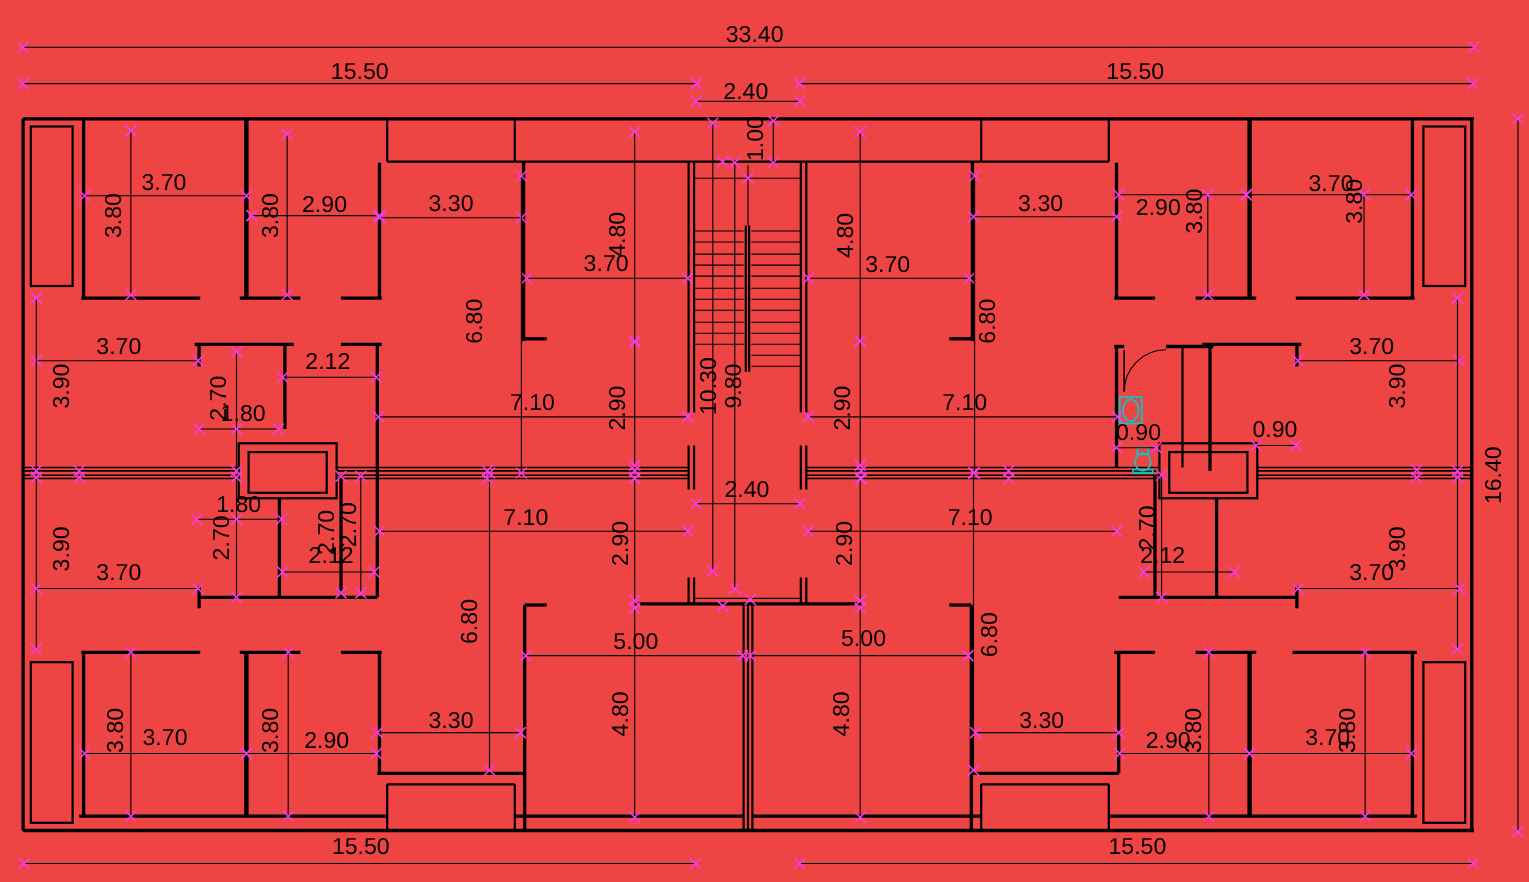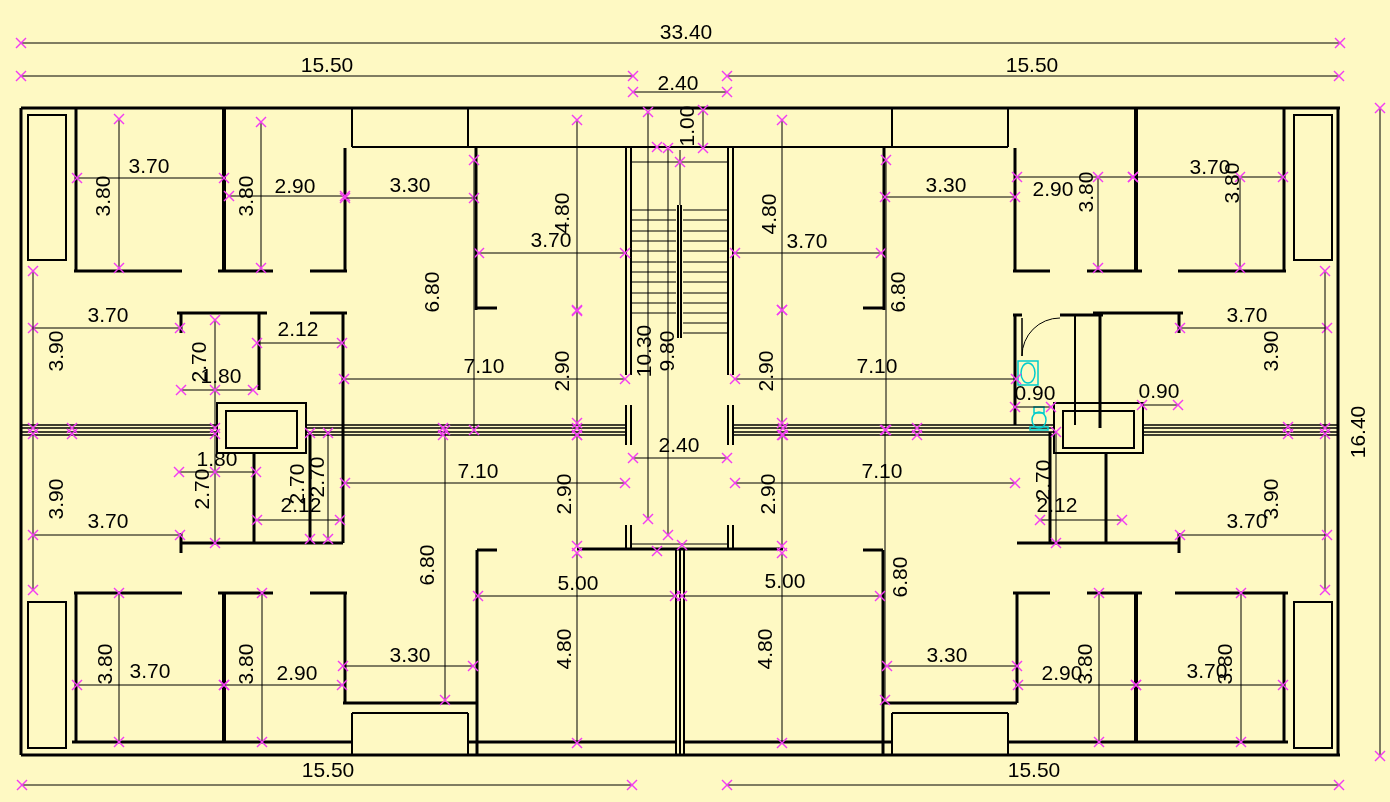--- a/index.html
+++ b/index.html
@@ -1,17 +1,17 @@
 <!DOCTYPE html>
 <html><head>
 <meta charset="utf-8">
 <style>
   html,body{margin:0;padding:0;background:#ffffff;}
   body{font-family:"Liberation Sans", sans-serif;}
-  #stage{position:relative;width:1390px;height:802px;background:#fef9c3;overflow:hidden;}
+  #stage{position:relative;width:1390px;height:802px;background:#ef4444;overflow:hidden;}
   svg{display:block}
   .dim-label{font-family:"Liberation Sans", sans-serif;fill:#000000;}
 </style>
 </head>
 <body>
 
 <div id="stage">
   <svg id="plan" width="1390" height="802" viewBox="0 0 1390 802" aria-label="architectural floor plan">
     <g id="layer-walls">
         <line x1="21" y1="108" x2="1340" y2="108" stroke="#000000" stroke-width="3"></line>

